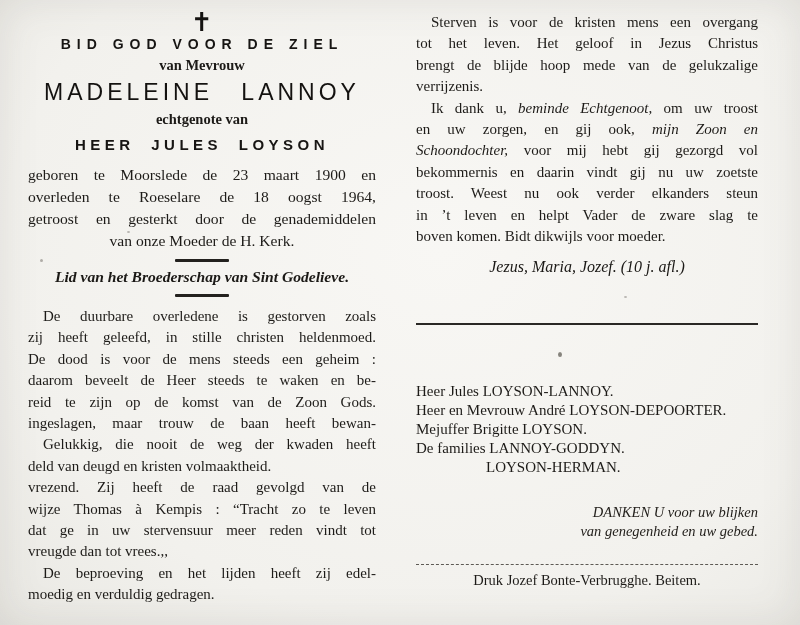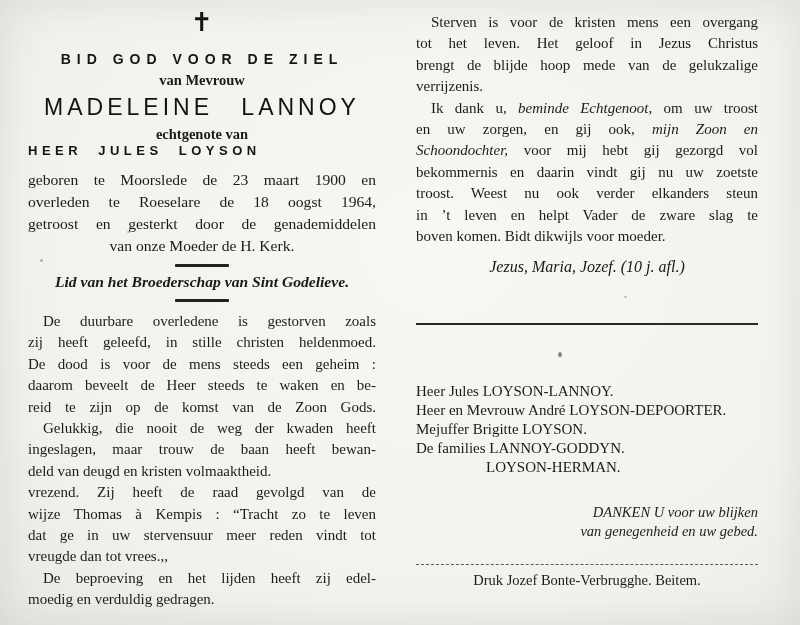--- a/index.html
+++ b/index.html
@@ -16,39 +16,39 @@
   }
   .col{position:absolute;}
   .col-left{left:28px;top:8px;width:348px;}
   .col-right{left:416px;top:12px;width:342px;}
 
   .cross{
     text-align:center;font-size:26px;line-height:28px;font-weight:bold;
     font-family:"DejaVu Sans",sans-serif;color:#141210;
   }
   .invocation{
-    margin-top:15px;text-align:center;
+    margin-top:0;text-align:center;
     font-family:"Liberation Sans","DejaVu Sans",sans-serif;
     font-weight:bold;font-size:14px;letter-spacing:6px;
     white-space:nowrap;color:#171513;
   }
   .subline{
     margin-top:5px;text-align:center;
     font-weight:bold;font-size:14.5px;color:#1c1a17;
   }
   .deceased-name{
     margin-top:5px;text-align:center;
     font-family:"Liberation Sans","DejaVu Sans",sans-serif;
     font-weight:normal;font-size:23px;letter-spacing:4px;word-spacing:18px;
     white-space:nowrap;color:#141210;
   }
   .spouse-name{
-    text-align:left;
+    margin-top:8px;text-align:center;
     font-family:"Liberation Sans","DejaVu Sans",sans-serif;
-    font-weight:bold;font-size:13px;letter-spacing:4.5px;word-spacing:8px;
+    font-weight:bold;font-size:15px;letter-spacing:4.5px;word-spacing:8px;
     white-space:nowrap;color:#171513;
   }
   .body-text{font-size:15px;line-height:21.4px;}
   .vitals{margin-top:11px;font-size:15.6px;line-height:22px;}
   .rule-short{
     width:54px;height:3px;background:#23211e;border-radius:1px;
     margin:7px auto 5px auto;
   }
   .membership{
     text-align:center;font-weight:bold;font-style:italic;
@@ -117,22 +117,22 @@
 
     <div class="paragraphs body-text">
       <div>
           <div class="tl tl-j tl-ind"><span>De duurbare overledene is gestorven zoals</span></div>
           <div class="tl tl-j"><span>zij heeft geleefd, in stille christen heldenmoed.</span></div>
           <div class="tl tl-j"><span>De dood is voor de mens steeds een geheim :</span></div>
           <div class="tl tl-j"><span>daarom beveelt de Heer steeds te waken en be-</span></div>
           <div class="tl tl-j"><span>reid te zijn op de komst van de Zoon Gods.</span></div>
         </div>
       <div>
+          <div class="tl tl-j"><span>ingeslagen, maar trouw de baan heeft bewan-</span></div>
           <div class="tl tl-j tl-ind"><span>Gelukkig, die nooit de weg der kwaden heeft</span></div>
-          <div class="tl tl-j"><span>ingeslagen, maar trouw de baan heeft bewan-</span></div>
           <div class="tl tl-l"><span>deld van deugd en kristen volmaaktheid.</span></div>
         </div>
       <div>
           <div class="tl tl-j"><span>vrezend. Zij heeft de raad gevolgd van de</span></div>
           <div class="tl tl-j"><span>wijze Thomas à Kempis : “Tracht zo te leven</span></div>
           <div class="tl tl-j"><span>dat ge in uw stervensuur meer reden vindt tot</span></div>
           <div class="tl tl-l"><span>vreugde dan tot vrees.,,</span></div>
         </div>
       <div>
           <div class="tl tl-j tl-ind"><span>De beproeving en het lijden heeft zij edel-</span></div>

